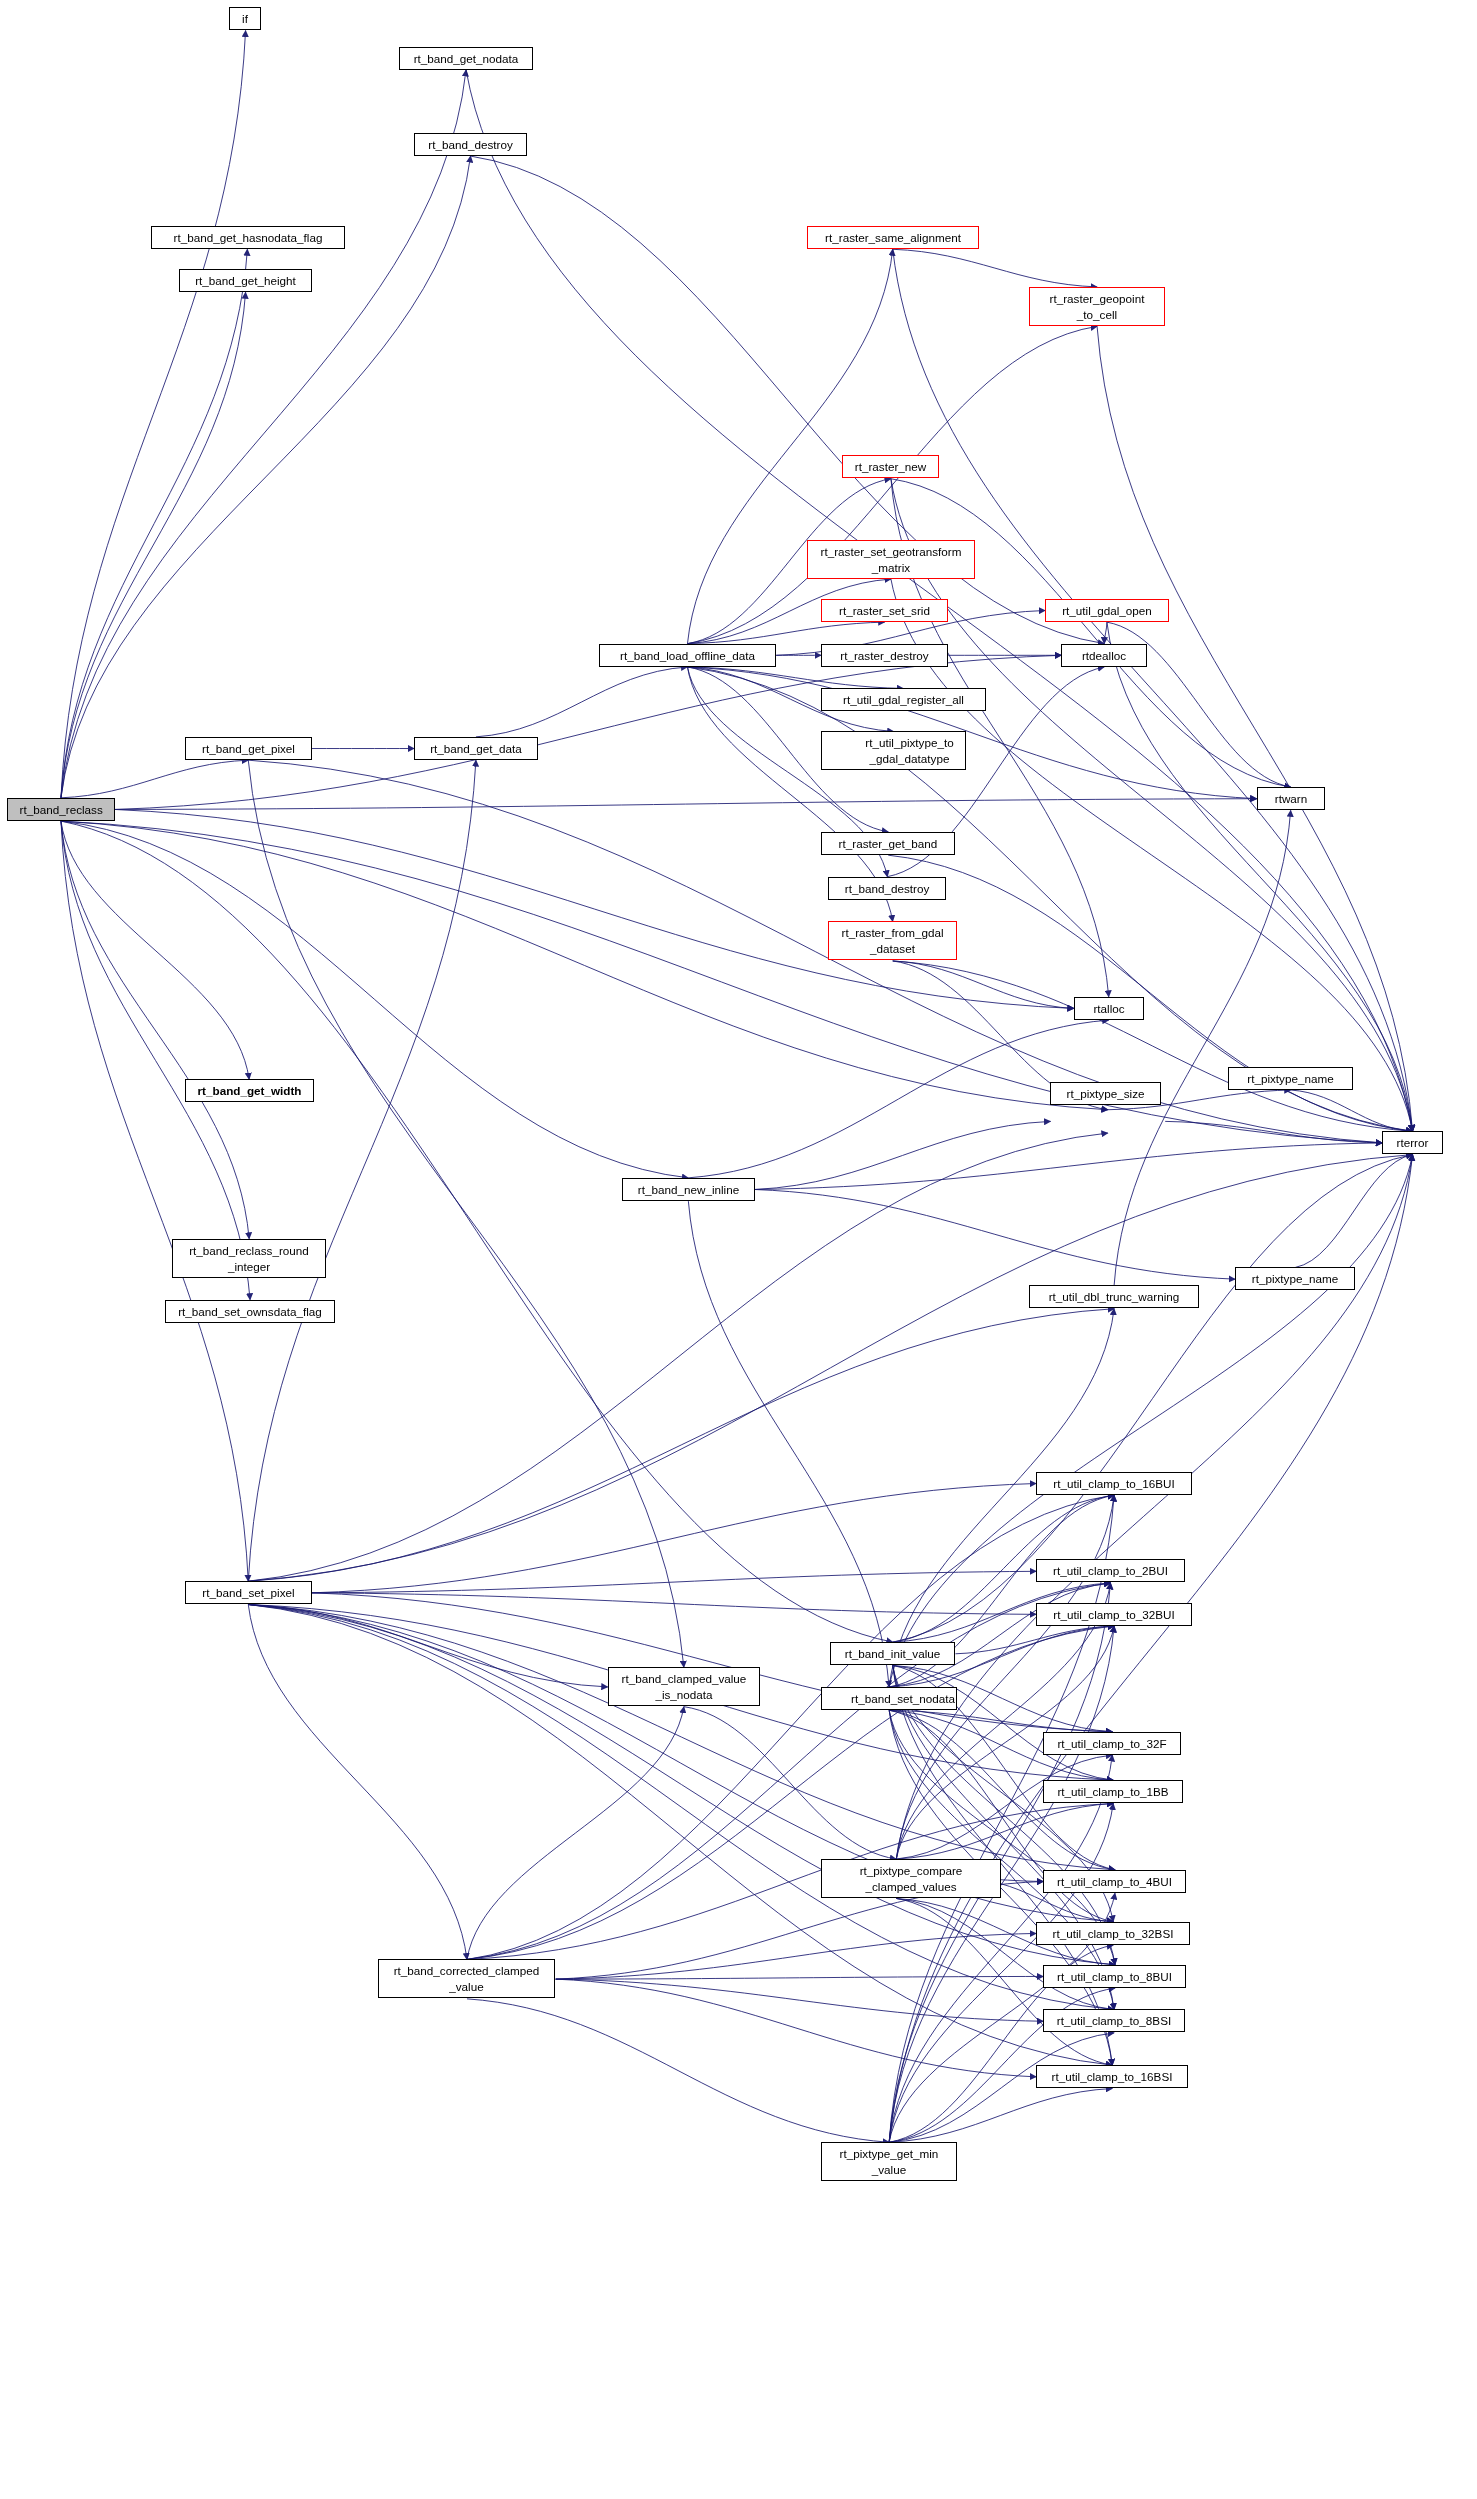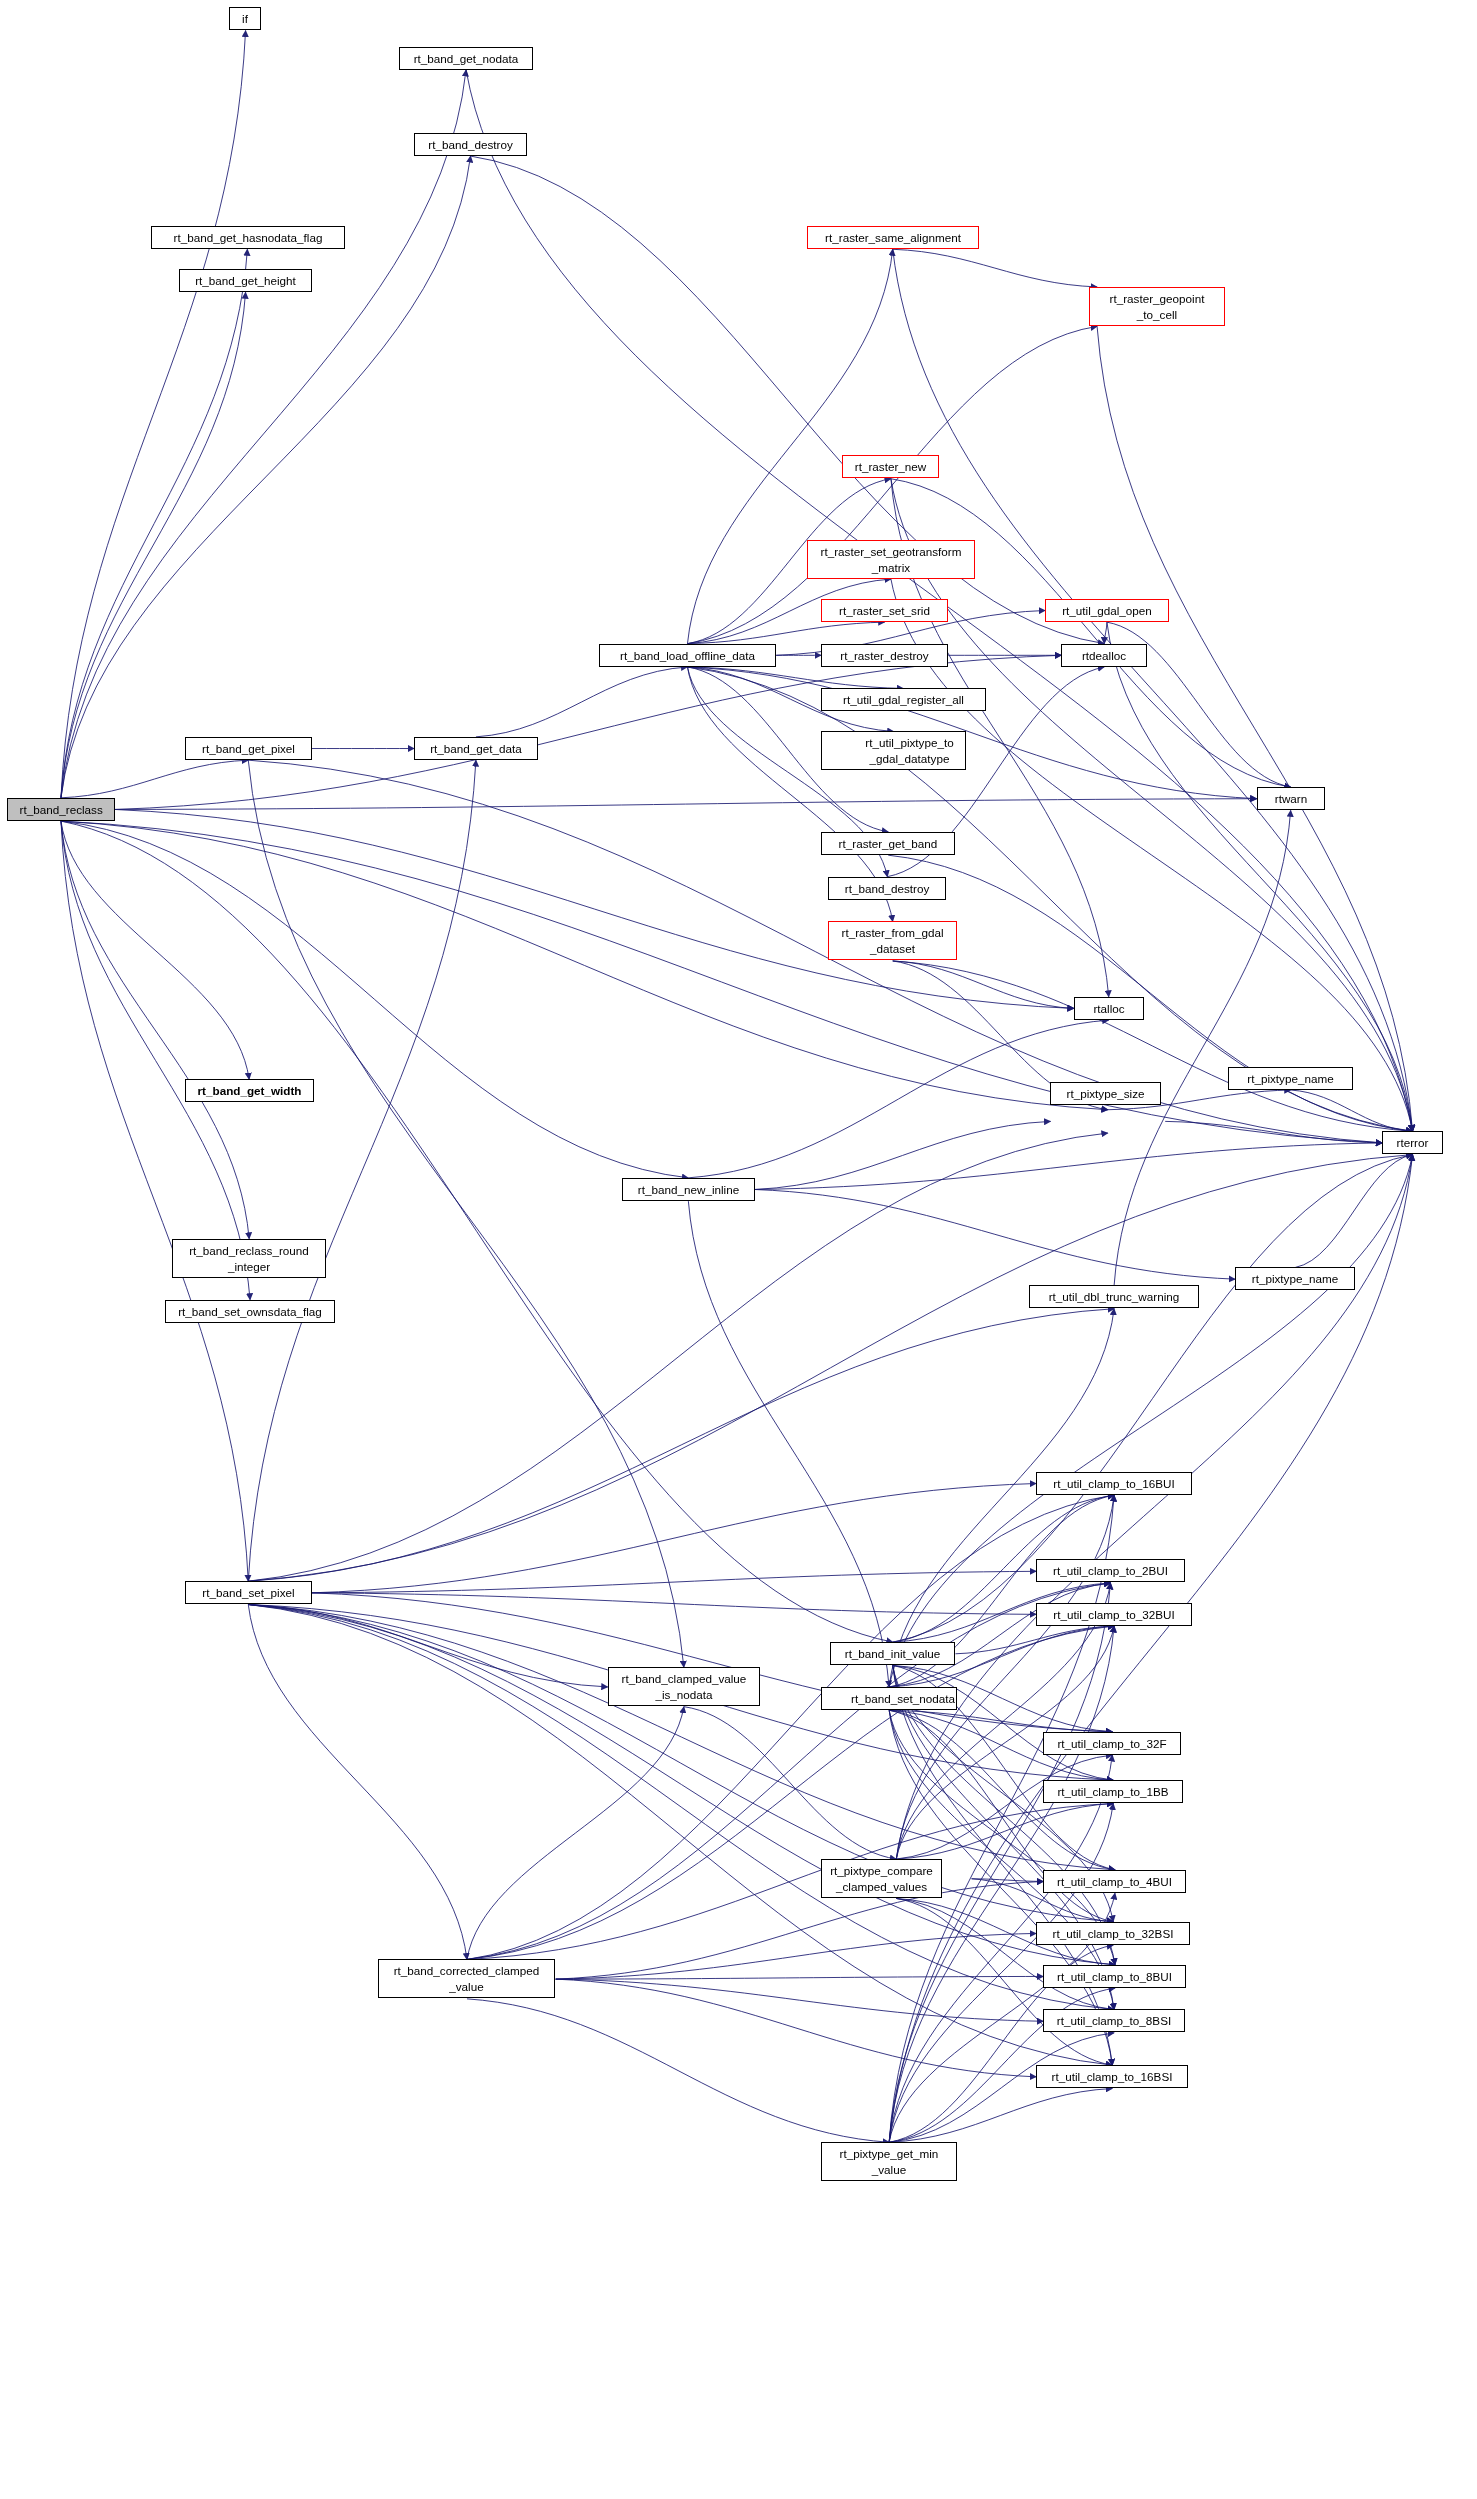--- a/index.html
+++ b/index.html
@@ -165,21 +165,21 @@
       <path d="M 992 2390 C 1091.6 2385.2, 1141.4 2334.8, 1241 2330" class="edge" marker-end="url(#arrow)"></path>
       <path d="M 992 2390 C 1038.72 1949.2, 1529.28 1728.8000000000002, 1576 1288" class="edge" marker-end="url(#arrow)"></path>
     </svg>
   <div id="node-layer">
       <div class="node" style="left: 229px; top: 7.2px; width: 32px; height: 23px;">if</div>
       <div class="node" style="left: 399px; top: 47px; width: 134px; height: 23px;">rt_band_get_nodata</div>
       <div class="node" style="left: 414px; top: 133px; width: 113px; height: 23px;">rt_band_destroy</div>
       <div class="node" style="left: 151px; top: 226px; width: 194px; height: 23px;">rt_band_get_hasnodata_flag</div>
       <div class="node" style="left: 179px; top: 269px; width: 133px; height: 23px;">rt_band_get_height</div>
       <div class="node truncated" style="left: 807px; top: 226px; width: 172px; height: 23px;">rt_raster_same_alignment</div>
-      <div class="node truncated" style="left: 1089px; top: 287px; width: 136px; height: 39px;">rt_raster_geopoint
+      <div class="node truncated" style="left: 1029px; top: 287px; width: 136px; height: 39px;">rt_raster_geopoint
 _to_cell</div>
       <div class="node truncated" style="left: 842px; top: 455px; width: 97px; height: 23px; text-align: right;">rt_raster_new</div>
       <div class="node truncated" style="left: 807px; top: 540px; width: 168px; height: 39px;">rt_raster_set_geotransform
 _matrix</div>
       <div class="node truncated" style="left: 821px; top: 599px; width: 127px; height: 23px;">rt_raster_set_srid</div>
       <div class="node truncated" style="left: 1045px; top: 599px; width: 124px; height: 23px;">rt_util_gdal_open</div>
       <div class="node" style="left: 599px; top: 644px; width: 177px; height: 23px;">rt_band_load_offline_data</div>
       <div class="node" style="left: 821px; top: 644px; width: 127px; height: 23px;">rt_raster_destroy</div>
       <div class="node" style="left: 1061px; top: 644px; width: 86px; height: 23px; text-align: center;">rtdealloc</div>
       <div class="node" style="left: 821px; top: 688px; width: 165px; height: 23px;">rt_util_gdal_register_all</div>
@@ -207,21 +207,21 @@
       <div class="node" style="left: 1036px; top: 1472px; width: 156px; height: 23px;">rt_util_clamp_to_16BUI</div>
       <div class="node" style="left: 185px; top: 1581px; width: 127px; height: 23px;">rt_band_set_pixel</div>
       <div class="node" style="left: 1036px; top: 1559px; width: 149px; height: 23px;">rt_util_clamp_to_2BUI</div>
       <div class="node" style="left: 1036px; top: 1603px; width: 156px; height: 23px;">rt_util_clamp_to_32BUI</div>
       <div class="node" style="left: 830px; top: 1642px; width: 125px; height: 23px;">rt_band_init_value</div>
       <div class="node" style="left: 608px; top: 1667px; width: 152px; height: 39px;">rt_band_clamped_value
 _is_nodata</div>
       <div class="node" style="left: 821px; top: 1687px; width: 136px; height: 23px; padding-left: 28px;">rt_band_set_nodata</div>
       <div class="node" style="left: 1043px; top: 1732px; width: 138px; height: 23px;">rt_util_clamp_to_32F</div>
       <div class="node" style="left: 1043px; top: 1780px; width: 140px; height: 23px;">rt_util_clamp_to_1BB</div>
-      <div class="node" style="left: 821px; top: 1859px; width: 121px; height: 39px;">rt_pixtype_compare
+      <div class="node" style="left: 821px; top: 1859px; width: 180px; height: 39px;">rt_pixtype_compare
 _clamped_values</div>
       <div class="node" style="left: 1043px; top: 1870px; width: 143px; height: 23px;">rt_util_clamp_to_4BUI</div>
       <div class="node" style="left: 1036px; top: 1922px; width: 154px; height: 23px;">rt_util_clamp_to_32BSI</div>
       <div class="node" style="left: 378px; top: 1959px; width: 177px; height: 39px;">rt_band_corrected_clamped
 _value</div>
       <div class="node" style="left: 1043px; top: 1965px; width: 143px; height: 23px;">rt_util_clamp_to_8BUI</div>
       <div class="node" style="left: 1043px; top: 2009px; width: 142px; height: 23px;">rt_util_clamp_to_8BSI</div>
       <div class="node" style="left: 1036px; top: 2065px; width: 152px; height: 23px;">rt_util_clamp_to_16BSI</div>
       <div class="node" style="left: 821px; top: 2142px; width: 136px; height: 39px;">rt_pixtype_get_min
 _value</div>

